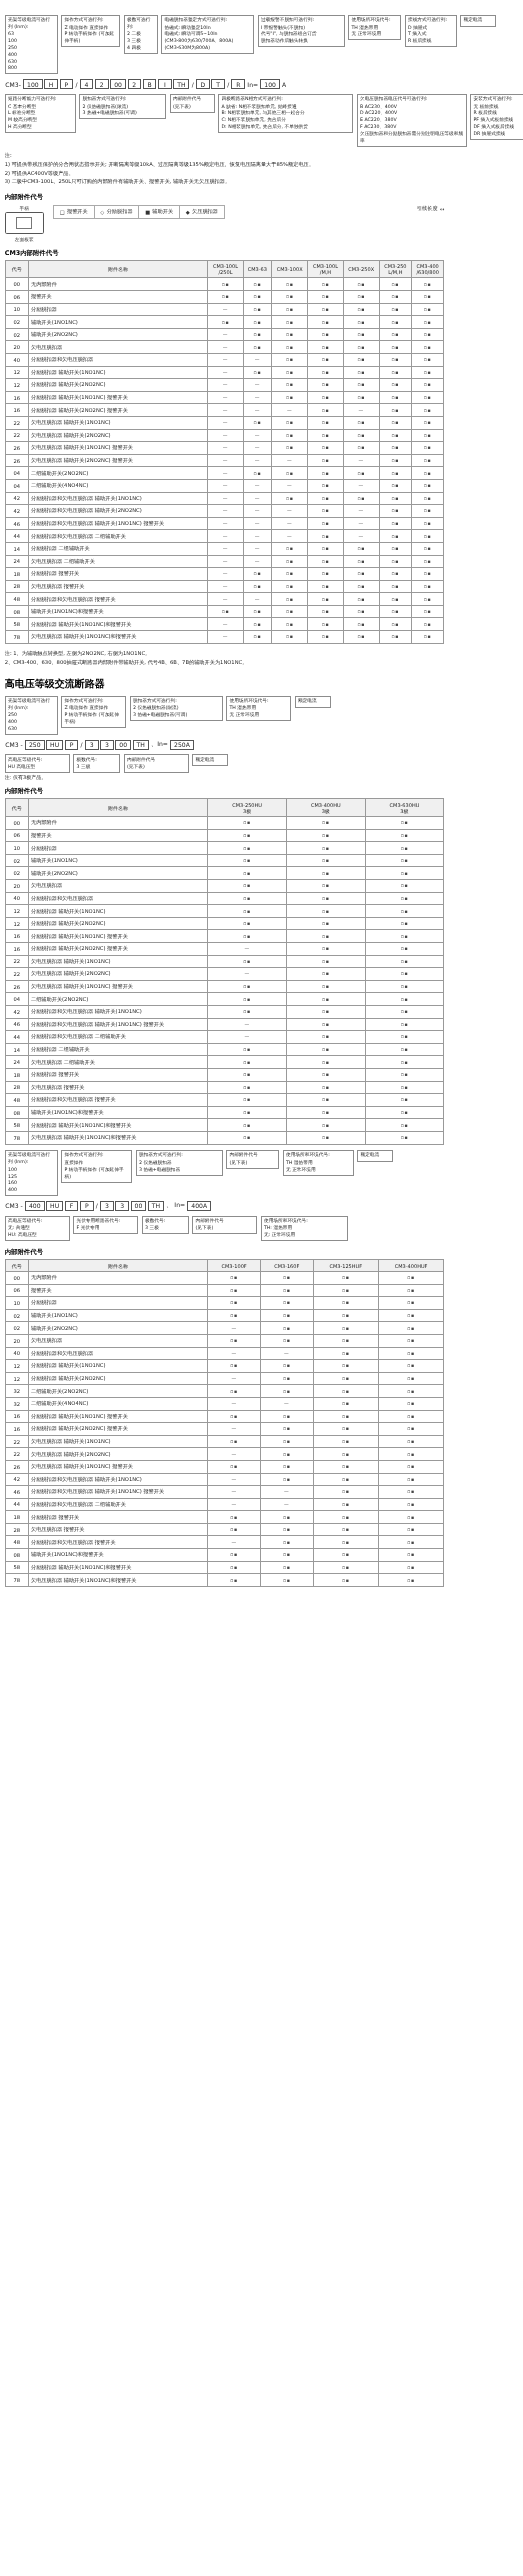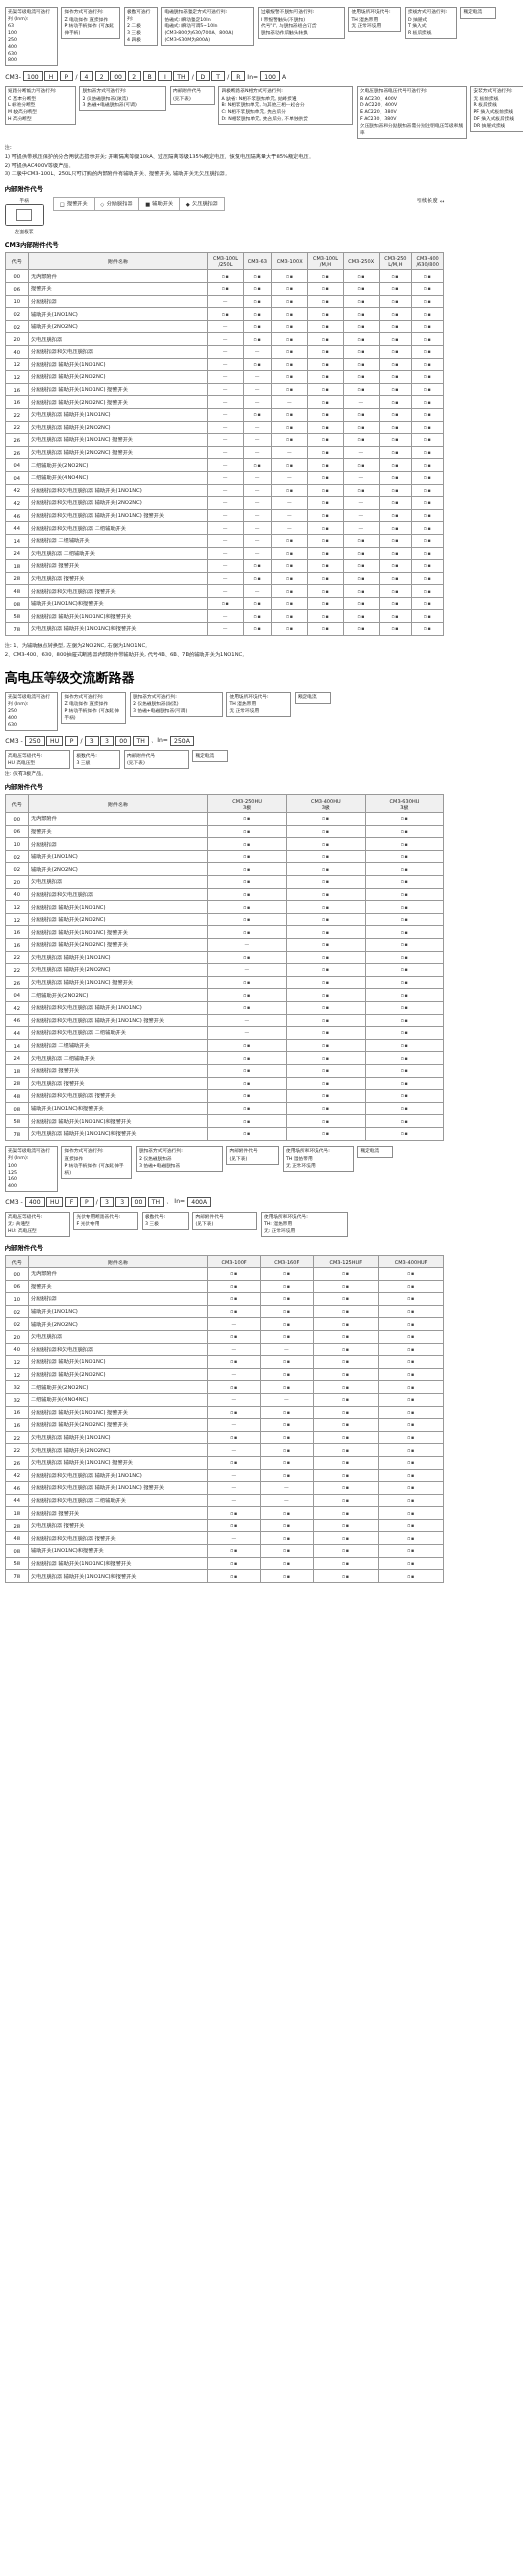--- a/index.html
+++ b/index.html
@@ -1,25 +1,25 @@
 <!DOCTYPE html>
 <html style="font-size:9.3px"><head>
 <meta charset="utf-8">
 <style>
   html,body{margin:0;padding:0;background:#ffffff;}
   body{width:523px;font-family:"DejaVu Sans","Liberation Sans",sans-serif;color:#1c1c1c;}
-  .page{box-sizing:border-box;width:449px;min-height:2567px;padding:5.8px 4.7px;}
+  .page{box-sizing:border-box;width:449px;min-height:2567px;padding:5.8px 4.7px;margin-top:8px;}
   .row{display:flex;gap:3.5px;align-items:flex-start;margin:1.2px 0;flex-wrap:nowrap;}
   .optbox{border:0.6px solid #8c8c8c;font-size:4.7px;line-height:1.45;padding:1.2px 2.3px;box-sizing:border-box;flex:0 0 auto;background:#fff;}
   .optbox .bt{margin-bottom:0.6px;}
   .optbox .li{white-space:pre-wrap;}
   .modelline{display:flex;align-items:center;gap:1.7px;margin:4.7px 0;font-size:6.1px;flex-wrap:nowrap;}
   .seg-box{display:inline-block;border:0.9px solid #555;padding:0.6px 2.9px;min-width:5.8px;text-align:center;background:#fff;}
   .seg-plain{display:inline-block;padding:0 0.6px;}
-  .section-title{font-size:13px;font-weight:bold;margin:10.5px 0 4.7px;color:#000;}
+  .section-title{font-size:10px;font-weight:bold;margin:10.5px 0 4.7px;color:#000;}
   .sub-title{font-size:6.4px;font-weight:bold;margin:7px 0 2.3px;color:#000;}
   .notes{font-size:5.2px;line-height:1.65;margin:4.7px 0;color:#222;}
   .notes .li{white-space:pre-wrap;}
   .acc{border-collapse:collapse;width:100%;font-size:5.2px;margin:2.3px 0 5.8px;table-layout:auto;}
   .acc th,.acc td{border:0.6px solid #999;padding:2.3px 2.3px;vertical-align:middle;}
   .acc th{background:#f0f0f0;font-weight:normal;text-align:center;white-space:pre-line;font-size:5px;}
   .acc th.c-code{width:17.4px;}
   .acc th.c-name{width:174px;}
   .acc td.c-code{text-align:center;width:17.4px;}
   .acc td.c-name{text-align:left;width:174px;}

